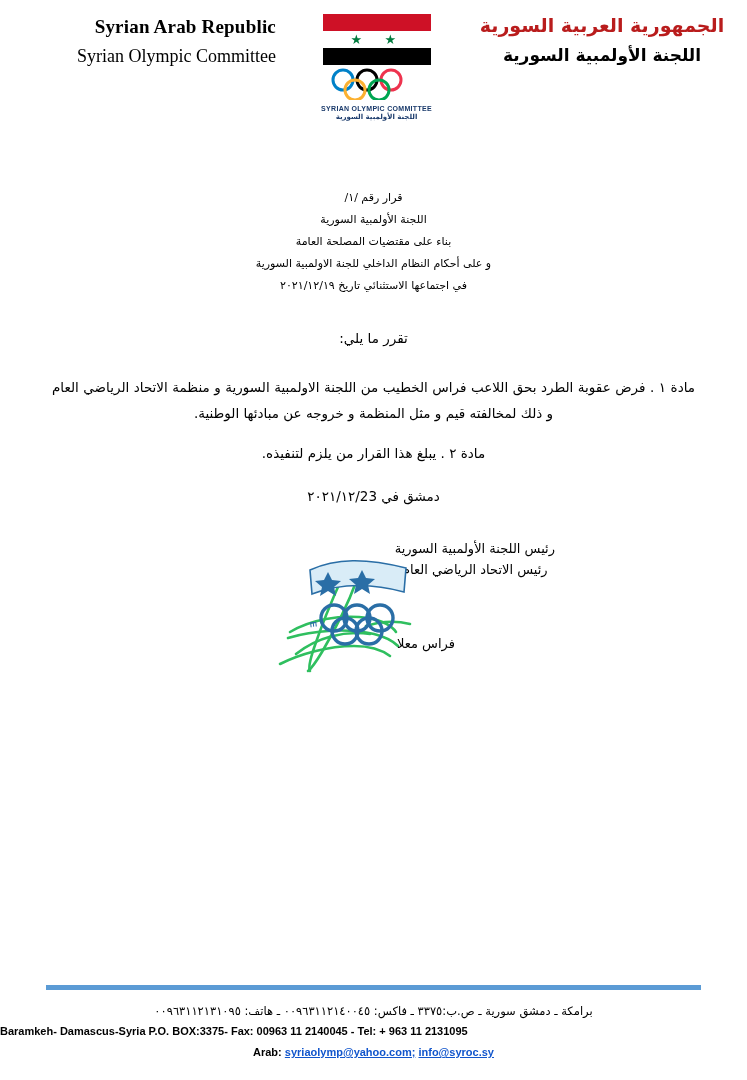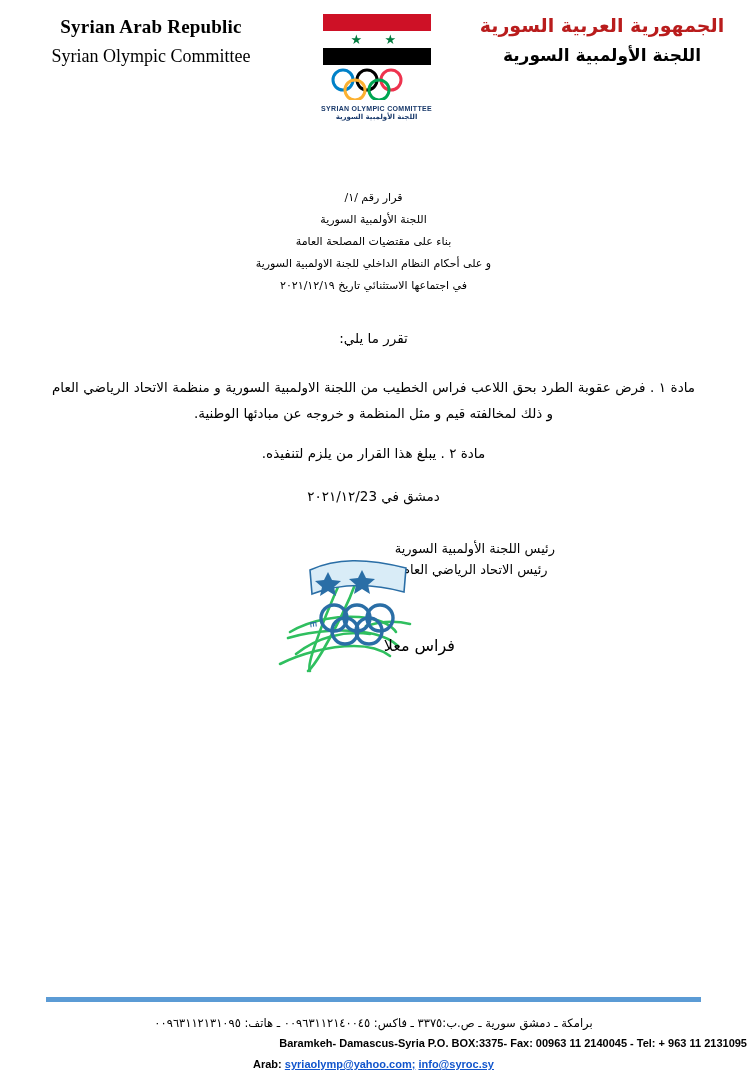--- a/index.html
+++ b/index.html
@@ -19,21 +19,21 @@
   
   .header {
     display: flex;
     align-items: flex-start;
     justify-content: space-between;
     padding: 10px 20px 0 26px;
     height: 110px;
     box-sizing: border-box;
   }
   .header-left {
-    text-align: center;
+    text-align: right;
     width: 250px;
     padding-top: 6px;
   }
   .header-left .line1 {
     font-family: "Liberation Serif", serif;
     font-weight: bold;
     font-size: 19px;
     color: #000;
     letter-spacing: 0.2px;
   }
@@ -166,21 +166,21 @@
     text-align: center;
     font-size: 13px;
     line-height: 21px;
     font-family: "DejaVu Sans", sans-serif;
     direction: rtl;
   }
   .sig-name {
     position: absolute;
     right: 240px;
     top: 98px;
-    font-size: 16px;
+    font-size: 13px;
     font-family: "DejaVu Sans", sans-serif;
     direction: rtl;
   }
   .scribble {
     position: absolute;
     right: 255px;
     top: 38px;
     width: 170px;
     height: 100px;
   }
@@ -190,38 +190,38 @@
     top: 8px;
     width: 130px;
     height: 130px;
   }
 
   
   .footer {
     position: absolute;
     left: 0;
     right: 0;
-    bottom: 4px;
+    bottom: 16px;
     padding-bottom: 6px;
   }
   .footer-rule {
     height: 5px;
     background: #5b9bd5;
     margin: 0 46px 14px 46px;
   }
   .footer-ar {
     text-align: center;
     direction: rtl;
     font-family: "DejaVu Sans", sans-serif;
     font-size: 11.5px;
     color: #000;
     margin-bottom: 7px;
   }
   .footer-en {
-    text-align: right;
+    text-align: left;
     font-family: "Liberation Sans", sans-serif;
     font-size: 11px;
     font-weight: bold;
     color: #000;
     margin-bottom: 9px;
   }
   .footer-email {
     text-align: center;
     font-family: "Liberation Sans", sans-serif;
     font-size: 11px;

